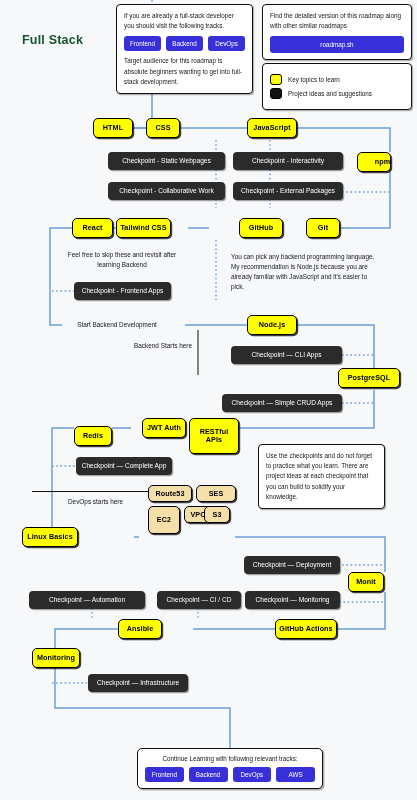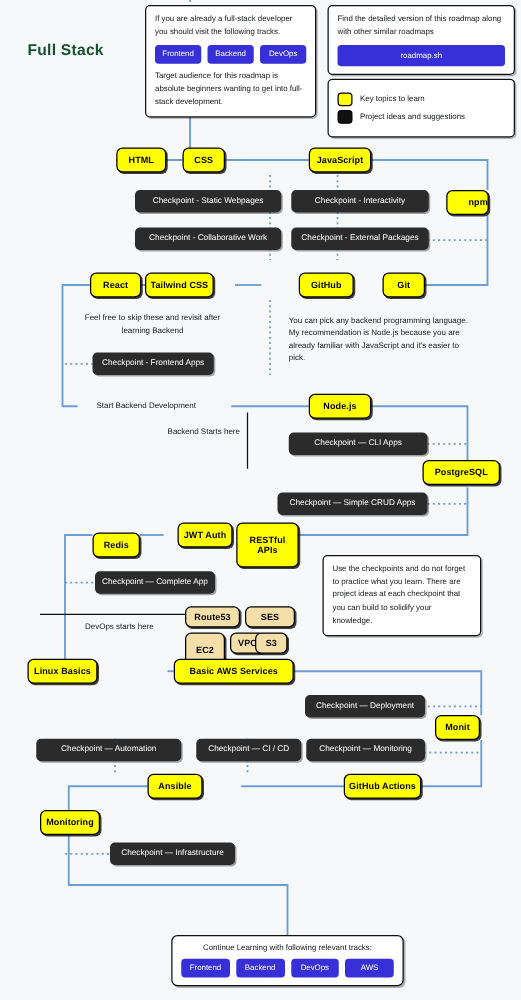--- a/index.html
+++ b/index.html
@@ -224,21 +224,20 @@
   <div class="rule" style="left:32px; top:491px; width:126px;"></div>
   <div class="note left" style="left:68px; top:497px; width:90px;">DevOps starts here</div>
 
   <div class="node alt" style="left:148px; top:485px; width:44px; height:17px;">Route53</div>
   <div class="node alt" style="left:196px; top:485px; width:40px; height:17px;">SES</div>
   <div class="node alt" style="left:148px; top:506px; width:32px; height:28px;">EC2</div>
   <div class="node alt" style="left:184px; top:506px; width:28px; height:17px;">VPC</div>
   <div class="node alt" style="left:204px; top:506px; width:26px; height:17px;">S3</div>
 
   <div class="node" style="left:22px; top:527px; width:56px; height:20px;">Linux Basics</div>
-  <div class="node" style="left:139px; top:527px; width:96px; height:20px;">Basic AWS Services</div>
 
   <div class="chk" style="left:244px; top:556px; width:96px; height:18px;">Checkpoint — Deployment</div>
   <div class="node" style="left:348px; top:572px; width:36px; height:20px;">Monit</div>
 
   <div class="chk" style="left:29px; top:591px; width:116px; height:18px;">Checkpoint — Automation</div>
   <div class="chk" style="left:157px; top:591px; width:84px; height:18px;">Checkpoint — CI / CD</div>
   <div class="chk" style="left:245px; top:591px; width:95px; height:18px;">Checkpoint — Monitoring</div>
 
   <div class="node" style="left:118px; top:619px; width:44px; height:20px;">Ansible</div>
   <div class="node" style="left:275px; top:619px; width:62px; height:20px;">GitHub Actions</div>

